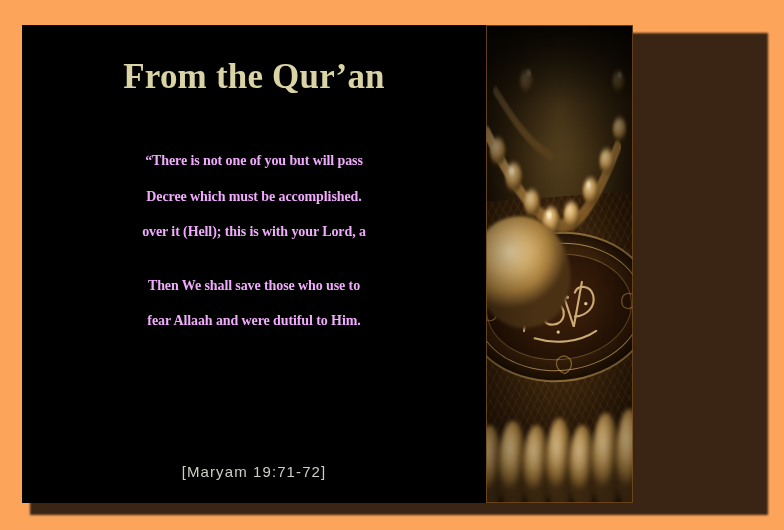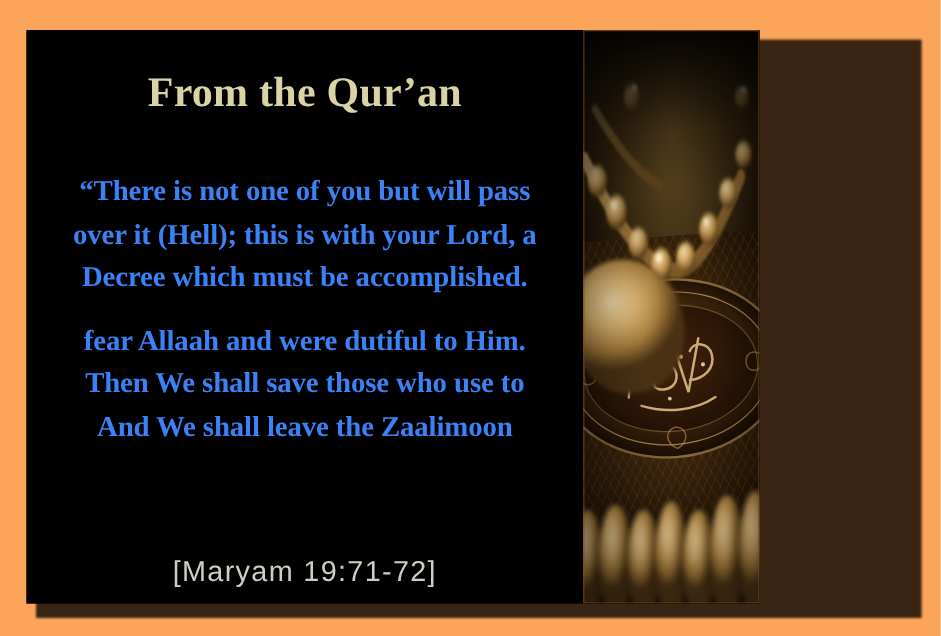--- a/index.html
+++ b/index.html
@@ -69,43 +69,43 @@
 
   .verse-block {
     position: absolute;
     left: 0;
     right: 0;
     top: 118px;
     text-align: center;
   }
 
   .para {
-    color: #3b82f6;
+    color: #f0abfc;
     font-family: "Liberation Serif", serif;
-    font-size: 24px;
+    font-size: 14px;
     font-weight: 700;
     line-height: 35.5px;
     letter-spacing: -0.1px;
     text-shadow: 0 1px 1px rgba(0,0,0,0.85);
     margin: 0;
     padding: 0 14px;
   }
   .para.p1 { margin-bottom: 18px; }
 
   .para .line { display: block; white-space: nowrap; }
 
   .citation {
     position: absolute;
     left: 0;
     right: 0;
     top: 438px;
     text-align: center;
     color: #cfcdc4;
     font-family: "Liberation Sans", sans-serif;
-    font-size: 24px;
+    font-size: 15px;
     font-weight: 400;
     letter-spacing: 1.1px;
     text-shadow: 0 1px 1px rgba(0,0,0,0.9);
   }
 
   
   .photo-col {
     position: relative;
     flex: 1 1 auto;
     height: 100%;
@@ -251,28 +251,27 @@
   <div class="card">
 
     <div class="text-col">
 
       <div class="title">From the Qur’an</div>
 
       <div class="verse-block">
 
         <p class="para p1">
           <span class="line">“There is not one of you but will pass</span>
+          <span class="line">Decree which must be accomplished.</span>
           <span class="line">over it (Hell); this is with your Lord, a</span>
-          <span class="line">Decree which must be accomplished.</span>
         </p>
 
         <p class="para p2">
+          <span class="line">Then We shall save those who use to</span>
           <span class="line">fear Allaah and were dutiful to Him.</span>
-          <span class="line">Then We shall save those who use to</span>
-          <span class="line">And We shall leave the Zaalimoon</span>
         </p>
 
       </div>
 
       <div class="citation">[Maryam 19:71-72]</div>
 
     </div>
 
     <div class="photo-col">
 

